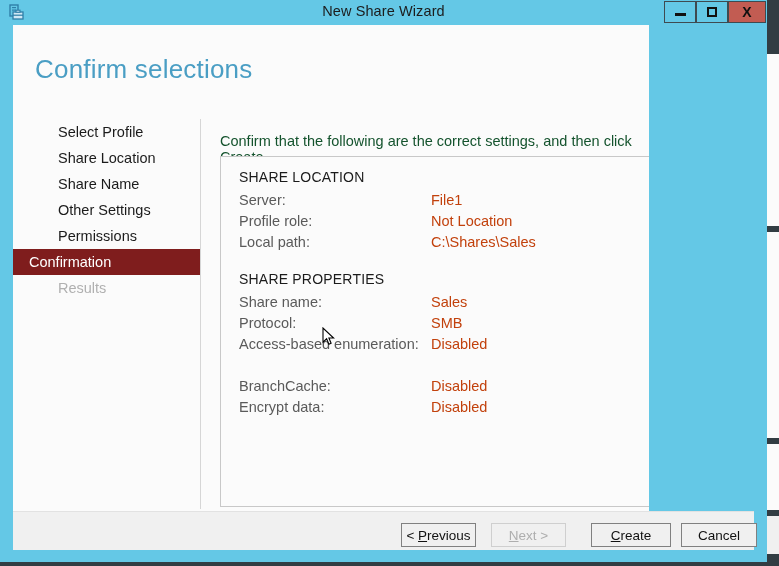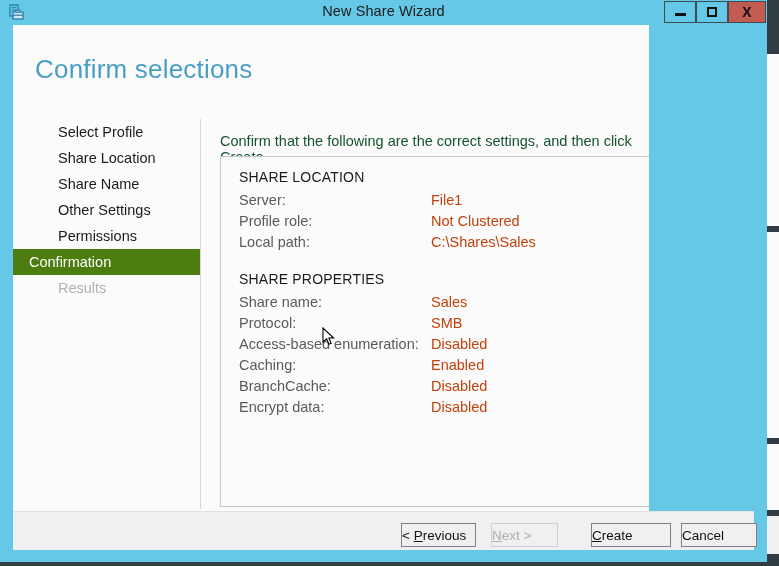--- a/index.html
+++ b/index.html
@@ -128,21 +128,21 @@
   .nav-item {
     position: relative;
     height: 26px;
     line-height: 26px;
     padding-left: 45px;
     font-size: 14.5px;
     color: #1b1b1b;
     box-sizing: border-box;
   }
   .nav-item.selected {
-    background: #4d7c0f;
+    background: #7f1d1d;
     color: #ffffff;
     padding-left: 16px;
   }
   .nav-item.disabled {
     color: #b0b0b0;
   }
   #sidebar-divider {
     position: absolute;
     left: 187px;
     top: 94px;
@@ -208,21 +208,21 @@
     top: 11px;
     height: 24px;
     background: #f0f0f0;
     border: 1px solid #808080;
     box-sizing: border-box;
     font-size: 13.5px;
     color: #111;
     font-family: "Liberation Sans", sans-serif;
     display: flex;
     align-items: center;
-    justify-content: flex-start;
+    justify-content: center;
     padding: 0;
   }
   .footer-btn.disabled {
     border-color: #cfcfcf;
     color: #aeaeae;
   }
   .u { text-decoration: underline; }
 
   
   #cursor {
@@ -288,60 +288,56 @@
     <div id="main-intro">Confirm that the following are the correct settings, and then click Create.</div>
 
     <div id="detail-panel">
         <div class="section-heading" style="top: 12px;">SHARE LOCATION</div>
         <div class="detail-row" style="top: 35px; height: 21px;">
           <span class="detail-label">Server:</span>
           <span class="detail-value">File1</span>
         </div>
         <div class="detail-row" style="top: 56px; height: 21px;">
           <span class="detail-label">Profile role:</span>
-          <span class="detail-value">Not Clustered</span>
+          <span class="detail-value">Not Location</span>
         </div>
         <div class="detail-row" style="top: 77px; height: 21px;">
           <span class="detail-label">Local path:</span>
           <span class="detail-value">C:\Shares\Sales</span>
         </div>
         <div class="section-heading" style="top: 114px;">SHARE PROPERTIES</div>
         <div class="detail-row" style="top: 137px; height: 21px;">
           <span class="detail-label">Share name:</span>
           <span class="detail-value">Sales</span>
         </div>
         <div class="detail-row" style="top: 158px; height: 21px;">
           <span class="detail-label">Protocol:</span>
           <span class="detail-value">SMB</span>
         </div>
         <div class="detail-row" style="top: 179px; height: 21px;">
           <span class="detail-label">Access-based enumeration:</span>
           <span class="detail-value">Disabled</span>
         </div>
-        <div class="detail-row" style="top: 200px; height: 21px;">
-          <span class="detail-label">Caching:</span>
-          <span class="detail-value">Enabled</span>
-        </div>
         <div class="detail-row" style="top: 221px; height: 21px;">
           <span class="detail-label">BranchCache:</span>
           <span class="detail-value">Disabled</span>
         </div>
         <div class="detail-row" style="top: 242px; height: 21px;">
           <span class="detail-label">Encrypt data:</span>
           <span class="detail-value">Disabled</span>
         </div>
       </div>
 
   </div>
 
   <div id="footer">
     <div class="footer-btn" id="f-prev" style="left:388px; width:75px;">
         <span>&lt; <span class="u">P</span>revious</span>
       </div>
-    <div class="footer-btn disabled" id="f-next" style="left:478px; width:67px;">
+    <div class="footer-btn disabled" id="f-next" style="left:478px; width:75px;">
         <span><span class="u">N</span>ext &gt;</span>
       </div>
     <div class="footer-btn" id="f-create" style="left:578px; width:80px;">
         <span><span class="u">C</span>reate</span>
       </div>
     <div class="footer-btn" id="f-cancel" style="left:668px; width:76px;">
         <span>Cancel</span>
       </div>
   </div>
 

